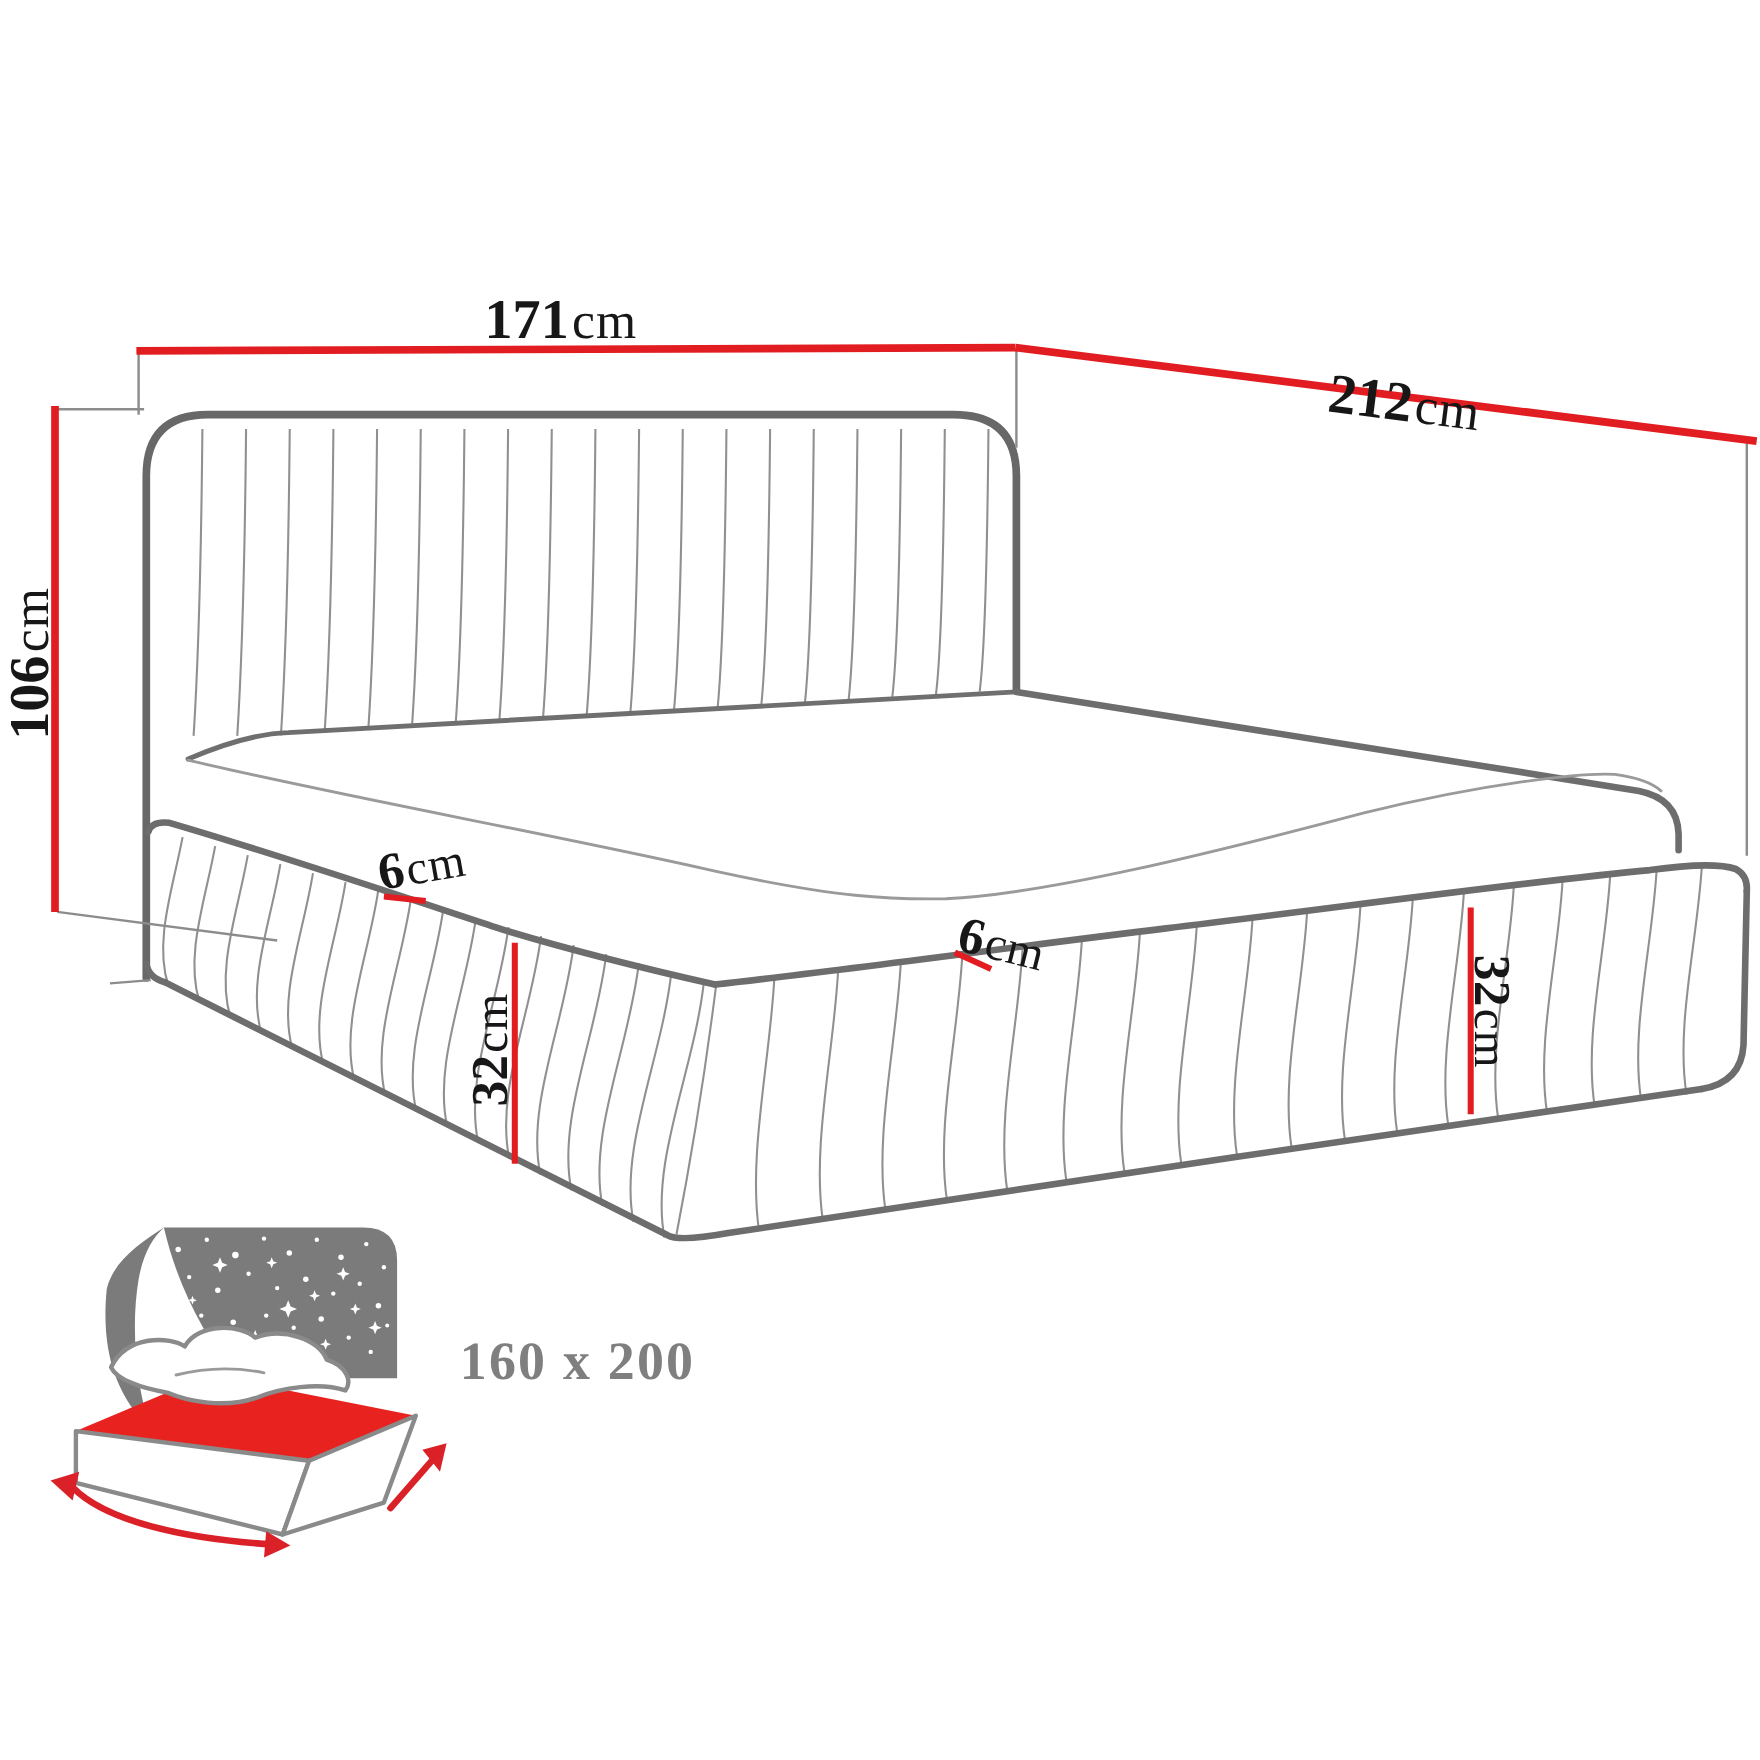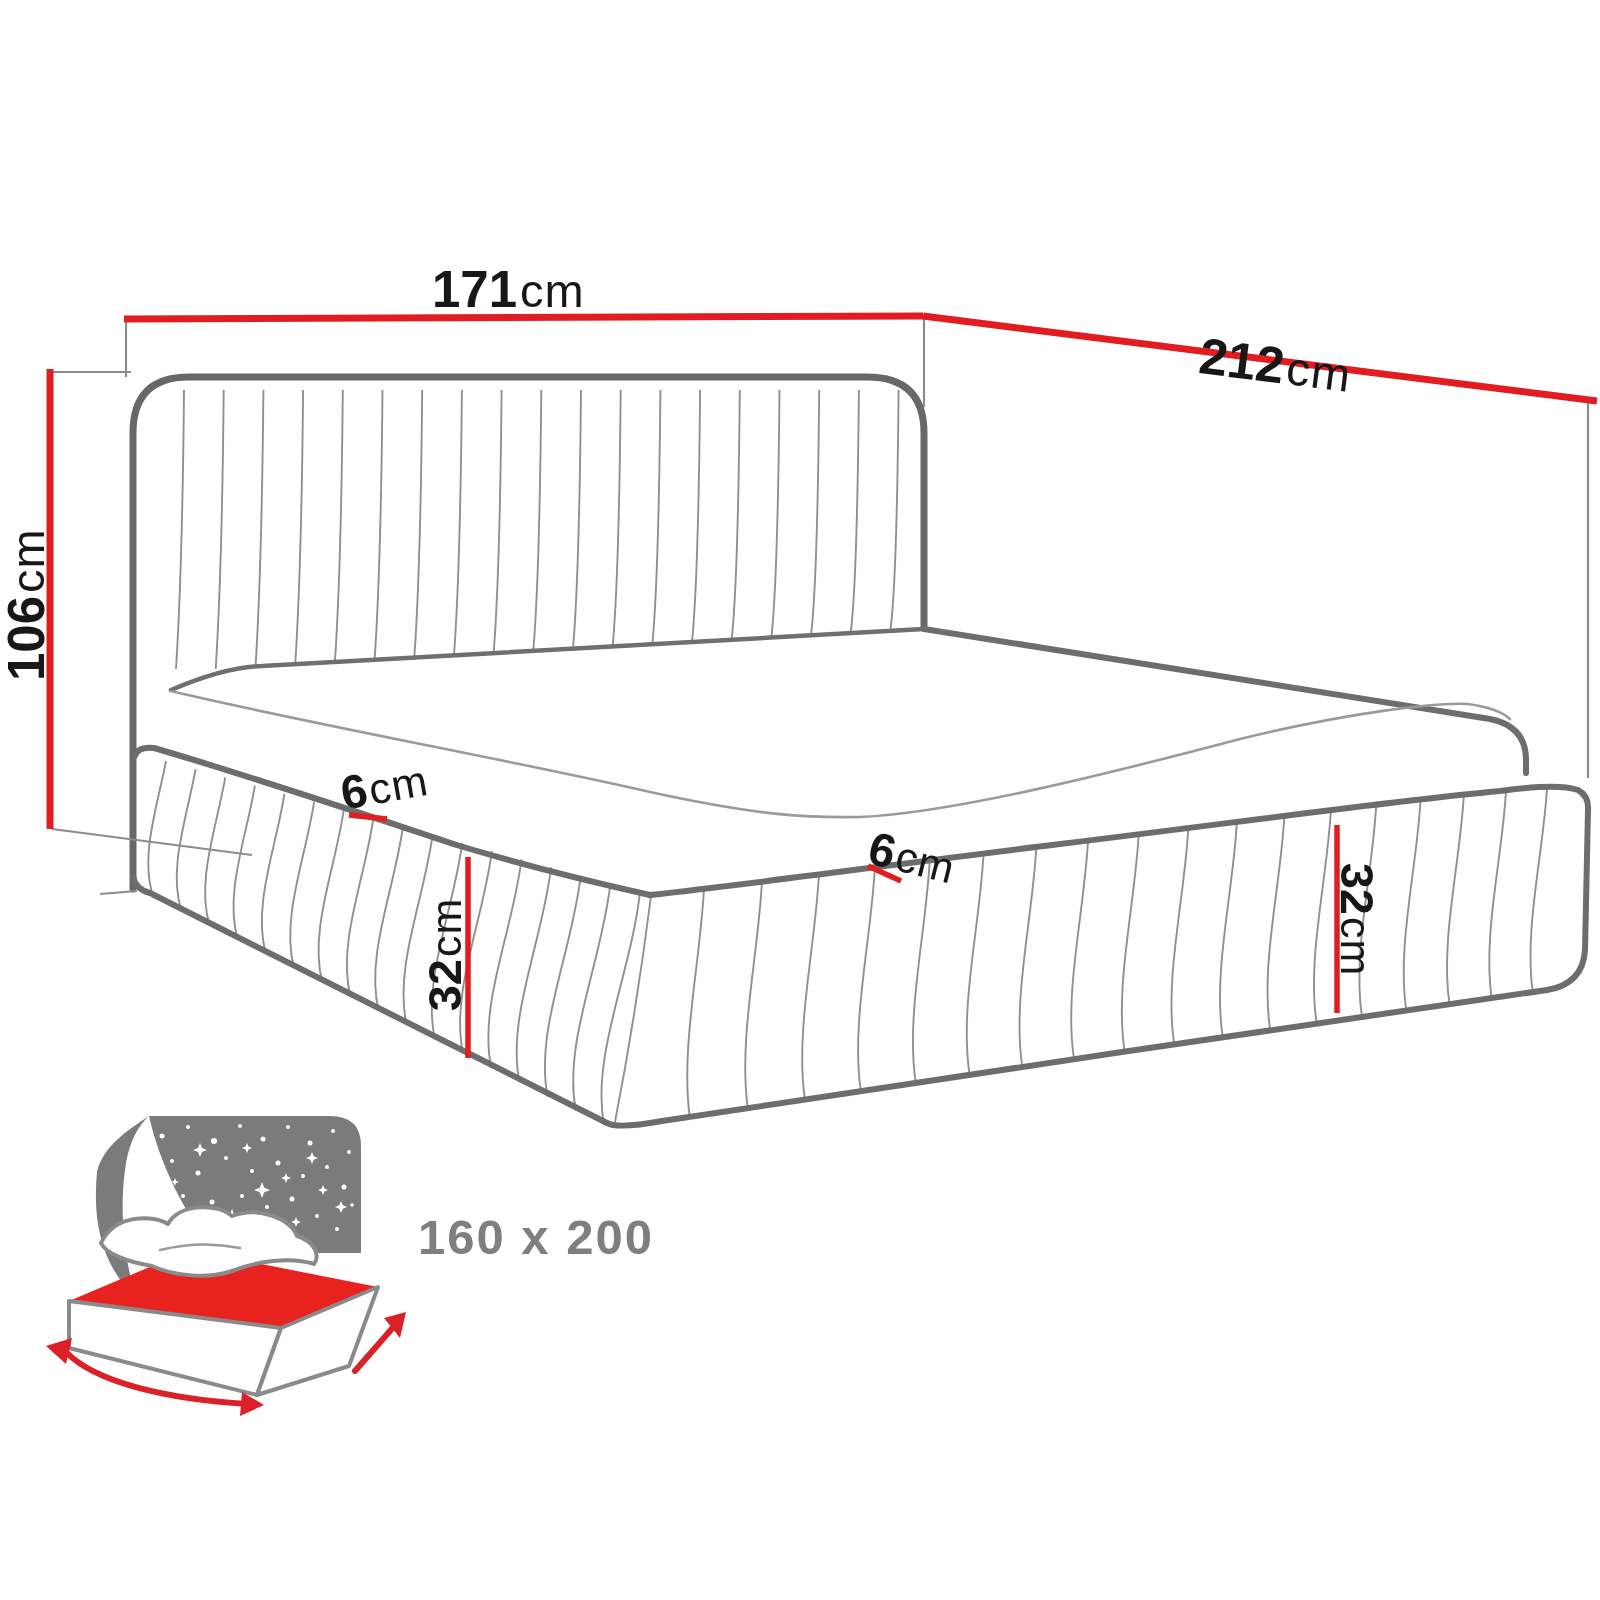--- a/index.html
+++ b/index.html
@@ -1,17 +1,17 @@
 <!DOCTYPE html>
 <html><head>
 <meta charset="utf-8">
 <style>
   html,body{margin:0;padding:0;background:#ffffff;}
   .stage{position:relative;width:1600px;height:1600px;background:#ffffff;overflow:hidden;
-         font-family:Liberation Sans, sans-serif;}
+         font-family:Liberation Serif, serif;}
   svg{display:block;width:1600px;height:1600px;}
   
   .red    {stroke:#e21d22;stroke-width:7;fill:none;stroke-linecap:butt;}
   .red-sub{stroke:#e21d22;stroke-width:5.5;fill:none;stroke-linecap:butt;}
   .thick  {stroke:#686868;stroke-width:7;fill:none;stroke-linecap:round;stroke-linejoin:round;}
   .thick6 {stroke:#6d6d6d;stroke-width:6;fill:none;stroke-linecap:round;stroke-linejoin:round;}
   .med    {stroke:#6f6f6f;stroke-width:4.5;fill:none;stroke-linecap:round;}
   .thin   {stroke:#9a9a9a;stroke-width:2.6;fill:none;stroke-linecap:round;}
   .ext    {stroke:#8c8c8c;stroke-width:2.2;fill:none;}
   .ch     {stroke:#909090;stroke-width:1.9;fill:none;}

